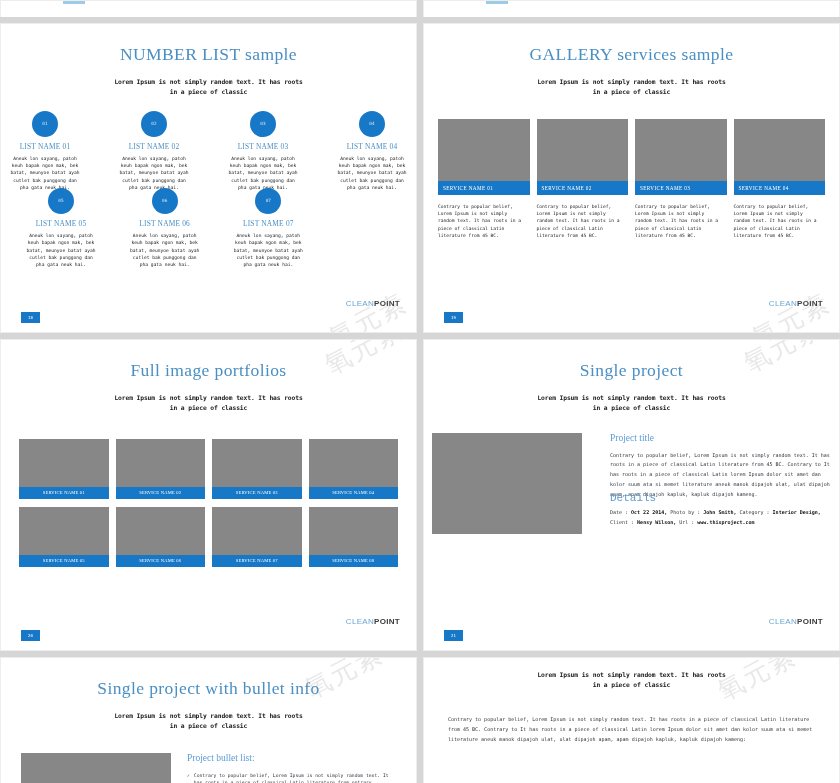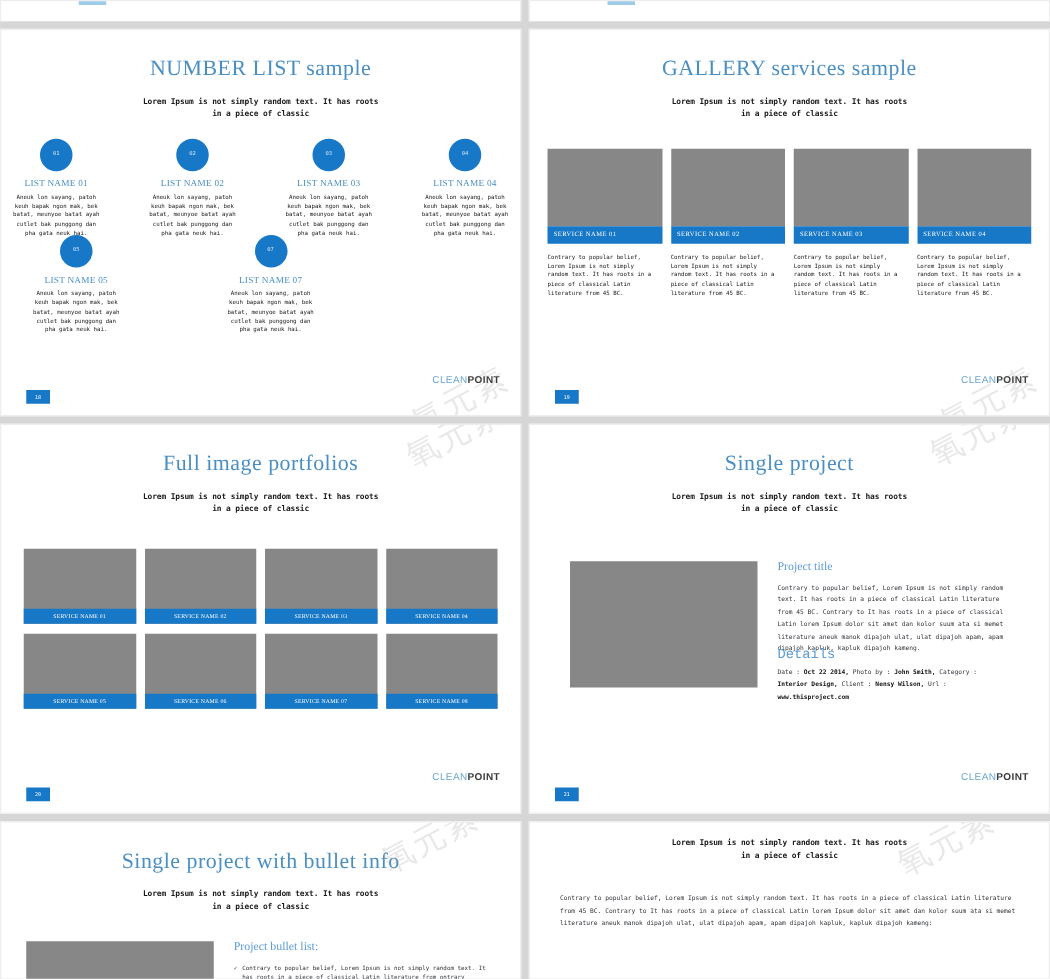--- a/index.html
+++ b/index.html
@@ -112,21 +112,21 @@
   .pimg { height: 60px; background: #878787; }
   .pcap {
     position: absolute; left: 0; right: 0; bottom: 0;
     background: #1878c8; color: #ffffff; text-align: center;
     font-family: "Liberation Serif", serif;
     font-size: 4.6px; padding: 3.5px 0; letter-spacing: 0.2px;
   }
   .pgrid.row2 { margin-top: 8px; }
 
   
-  .sp { display: flex; gap: 16px; padding: 0 32px; margin-top: 36px; }
+  .sp { display: flex; gap: 28px; padding: 0 8px; margin-top: 20px; }
   .sp-img { width: 150px; height: 101px; background: #878787; flex: none; }
   .sp-right { flex: 1; position: relative; }
   .sp-h {
     font-family: "Liberation Serif", serif;
     font-size: 9.5px; color: #5b9bd5; margin-bottom: 8px;
   }
   .sp-p {
     font-family: "DejaVu Sans Mono", monospace;
     font-size: 5px; color: #30343a; line-height: 1.95;
   }
@@ -223,20 +223,25 @@
         <div class="circle">04</div>
         <div class="nlabel">LIST NAME 04</div>
         <div class="nbody">Aneuk lon sayang, patoh keuh bapak ngon mak, bek batat, meunyoe batat ayah cutlet bak punggong dan pha gata neuk hai.</div>
       </div>
     </div>
 
     <div class="numrow r2">
       <div class="numitem">
         <div class="circle">05</div>
         <div class="nlabel">LIST NAME 05</div>
+        <div class="nbody">Aneuk lon sayang, patoh keuh bapak ngon mak, bek batat, meunyoe batat ayah cutlet bak punggong dan pha gata neuk hai.</div>
+      </div>
+      <div class="numitem">
+        <div class="circle">06</div>
+        <div class="nlabel">LIST NAME 06</div>
         <div class="nbody">Aneuk lon sayang, patoh keuh bapak ngon mak, bek batat, meunyoe batat ayah cutlet bak punggong dan pha gata neuk hai.</div>
       </div>
       <div class="numitem">
         <div class="circle">07</div>
         <div class="nlabel">LIST NAME 07</div>
         <div class="nbody">Aneuk lon sayang, patoh keuh bapak ngon mak, bek batat, meunyoe batat ayah cutlet bak punggong dan pha gata neuk hai.</div>
       </div>
       <div class="numitem"></div>
     </div>
 

